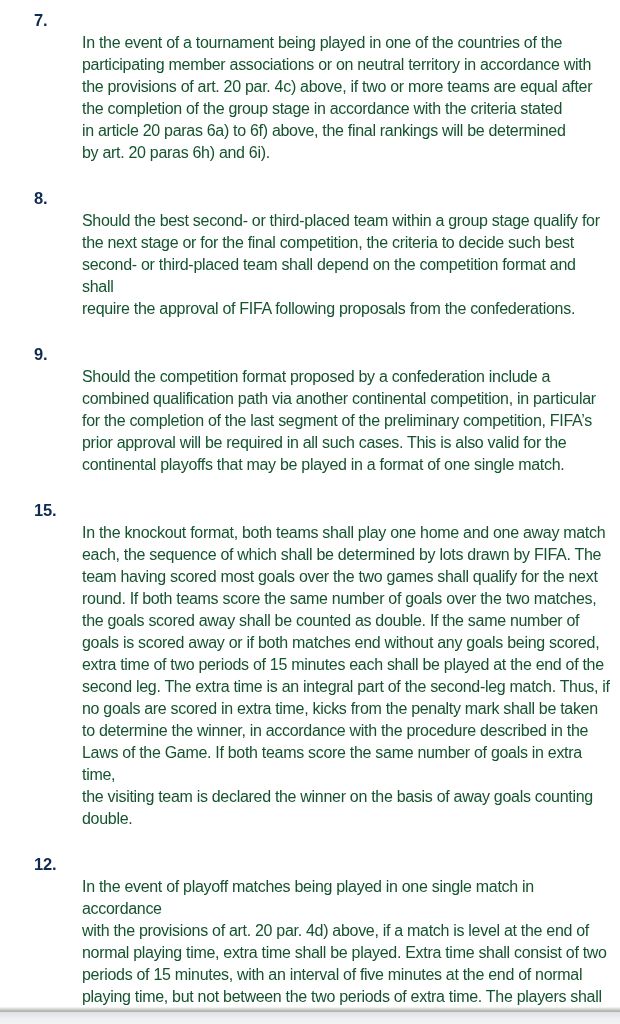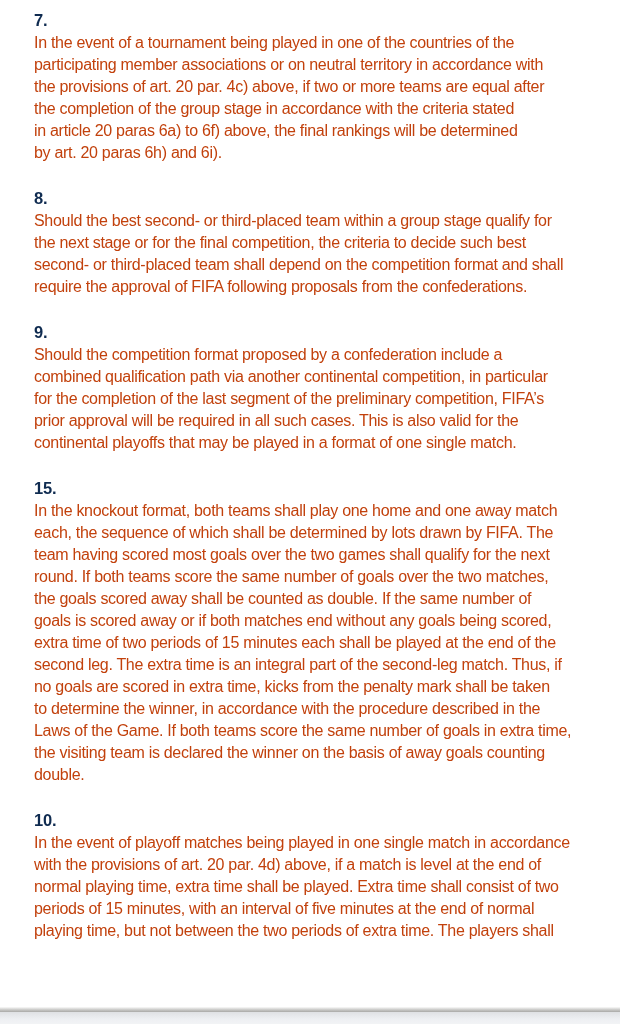--- a/index.html
+++ b/index.html
@@ -23,22 +23,23 @@
     font-size: 16.5px;
     line-height: 24px;
     font-weight: bold;
     letter-spacing: -0.2px;
     color: #0f2b50;
   }
   .section-text {
     font-size: 16px;
     line-height: 22px;
     letter-spacing: -0.3px;
-    color: #c2410c;
+    color: #14532d;
     white-space: pre-line;
+    margin-left: 48px;
   }
   .page-bottom-edge {
     position: absolute;
     left: 0; bottom: 12px;
     width: 620px; height: 5px;
     background: linear-gradient(to bottom, #fbfbfa, #c9c9c7 55%, #a9a9a7);
   }
   .viewer-strip {
     position: absolute;
     left: 0; bottom: 0;
@@ -90,21 +91,21 @@
 extra time of two periods of 15 minutes each shall be played at the end of the
 second leg. The extra time is an integral part of the second-leg match. Thus, if
 no goals are scored in extra time, kicks from the penalty mark shall be taken
 to determine the winner, in accordance with the procedure described in the
 Laws of the Game. If both teams score the same number of goals in extra time,
 the visiting team is declared the winner on the basis of away goals counting
 double.</div>
     </div>
 
     <div class="doc-section">
-      <div class="section-number">10.</div>
+      <div class="section-number">12.</div>
       <div class="section-text">In the event of playoff matches being played in one single match in accordance
 with the provisions of art. 20 par. 4d) above, if a match is level at the end of
 normal playing time, extra time shall be played. Extra time shall consist of two
 periods of 15 minutes, with an interval of five minutes at the end of normal
 playing time, but not between the two periods of extra time. The players shall</div>
     </div>
 
   </div>
 
   <div class="page-bottom-edge"></div>

